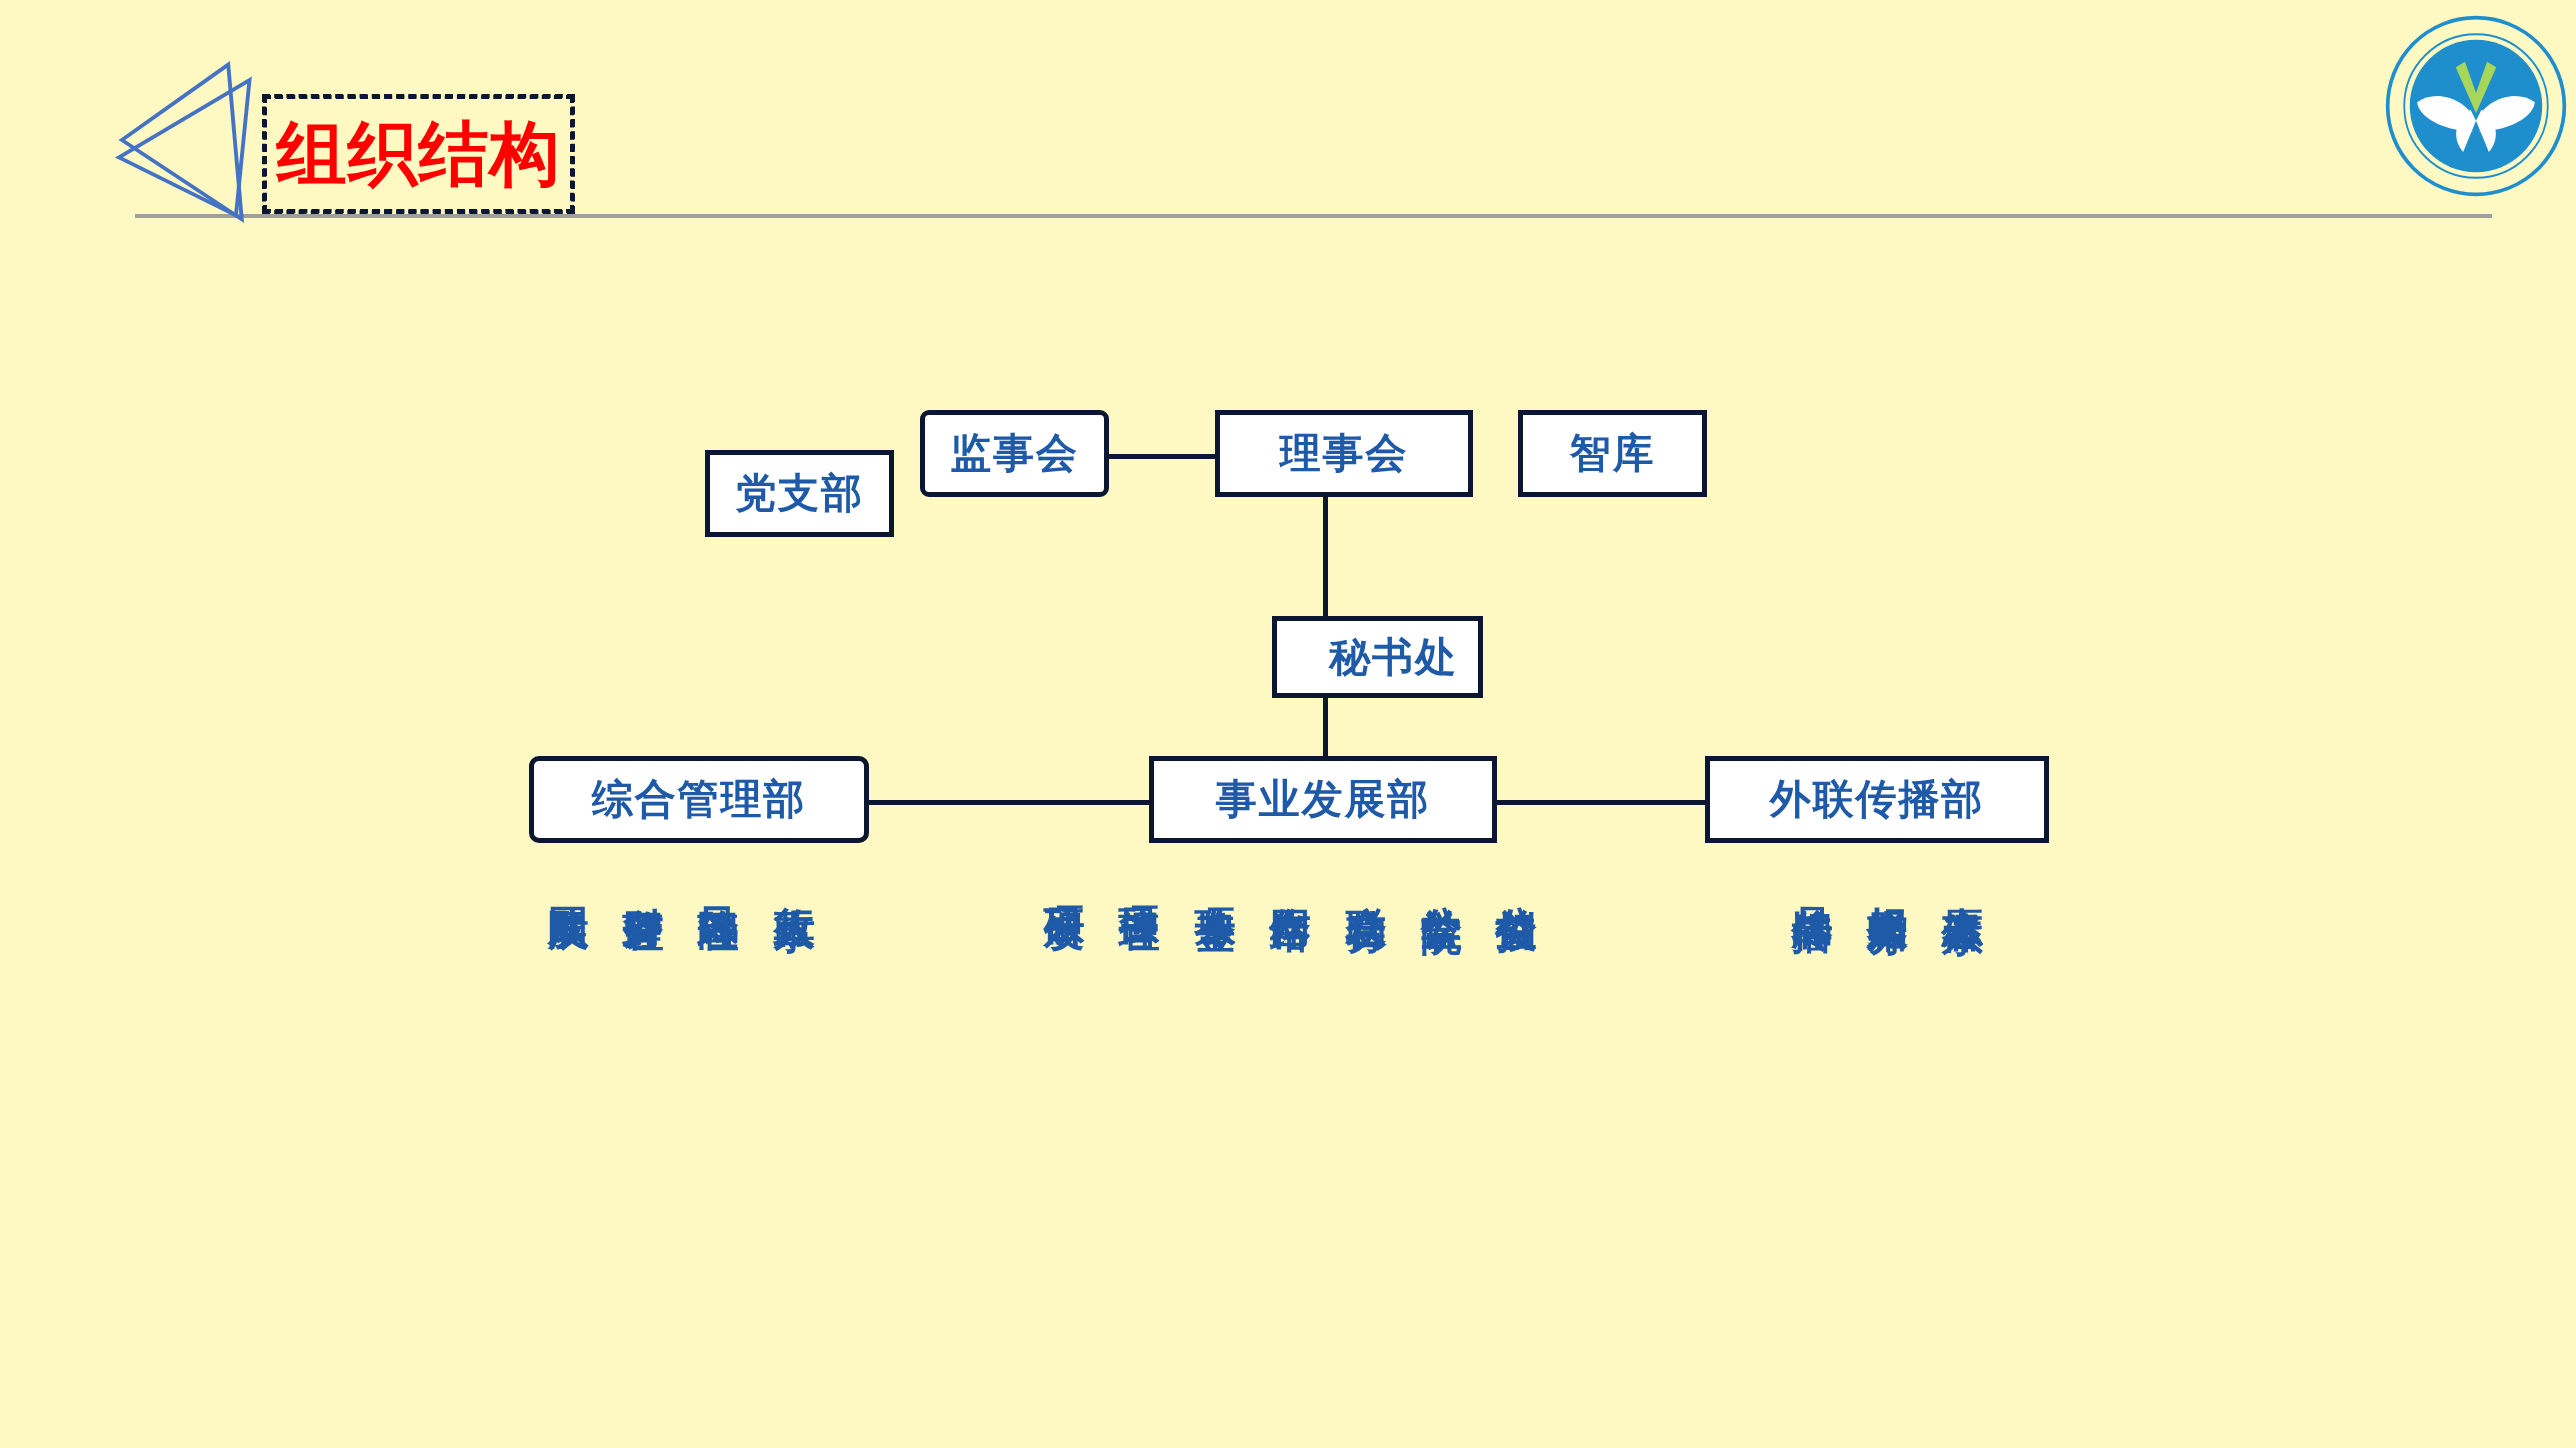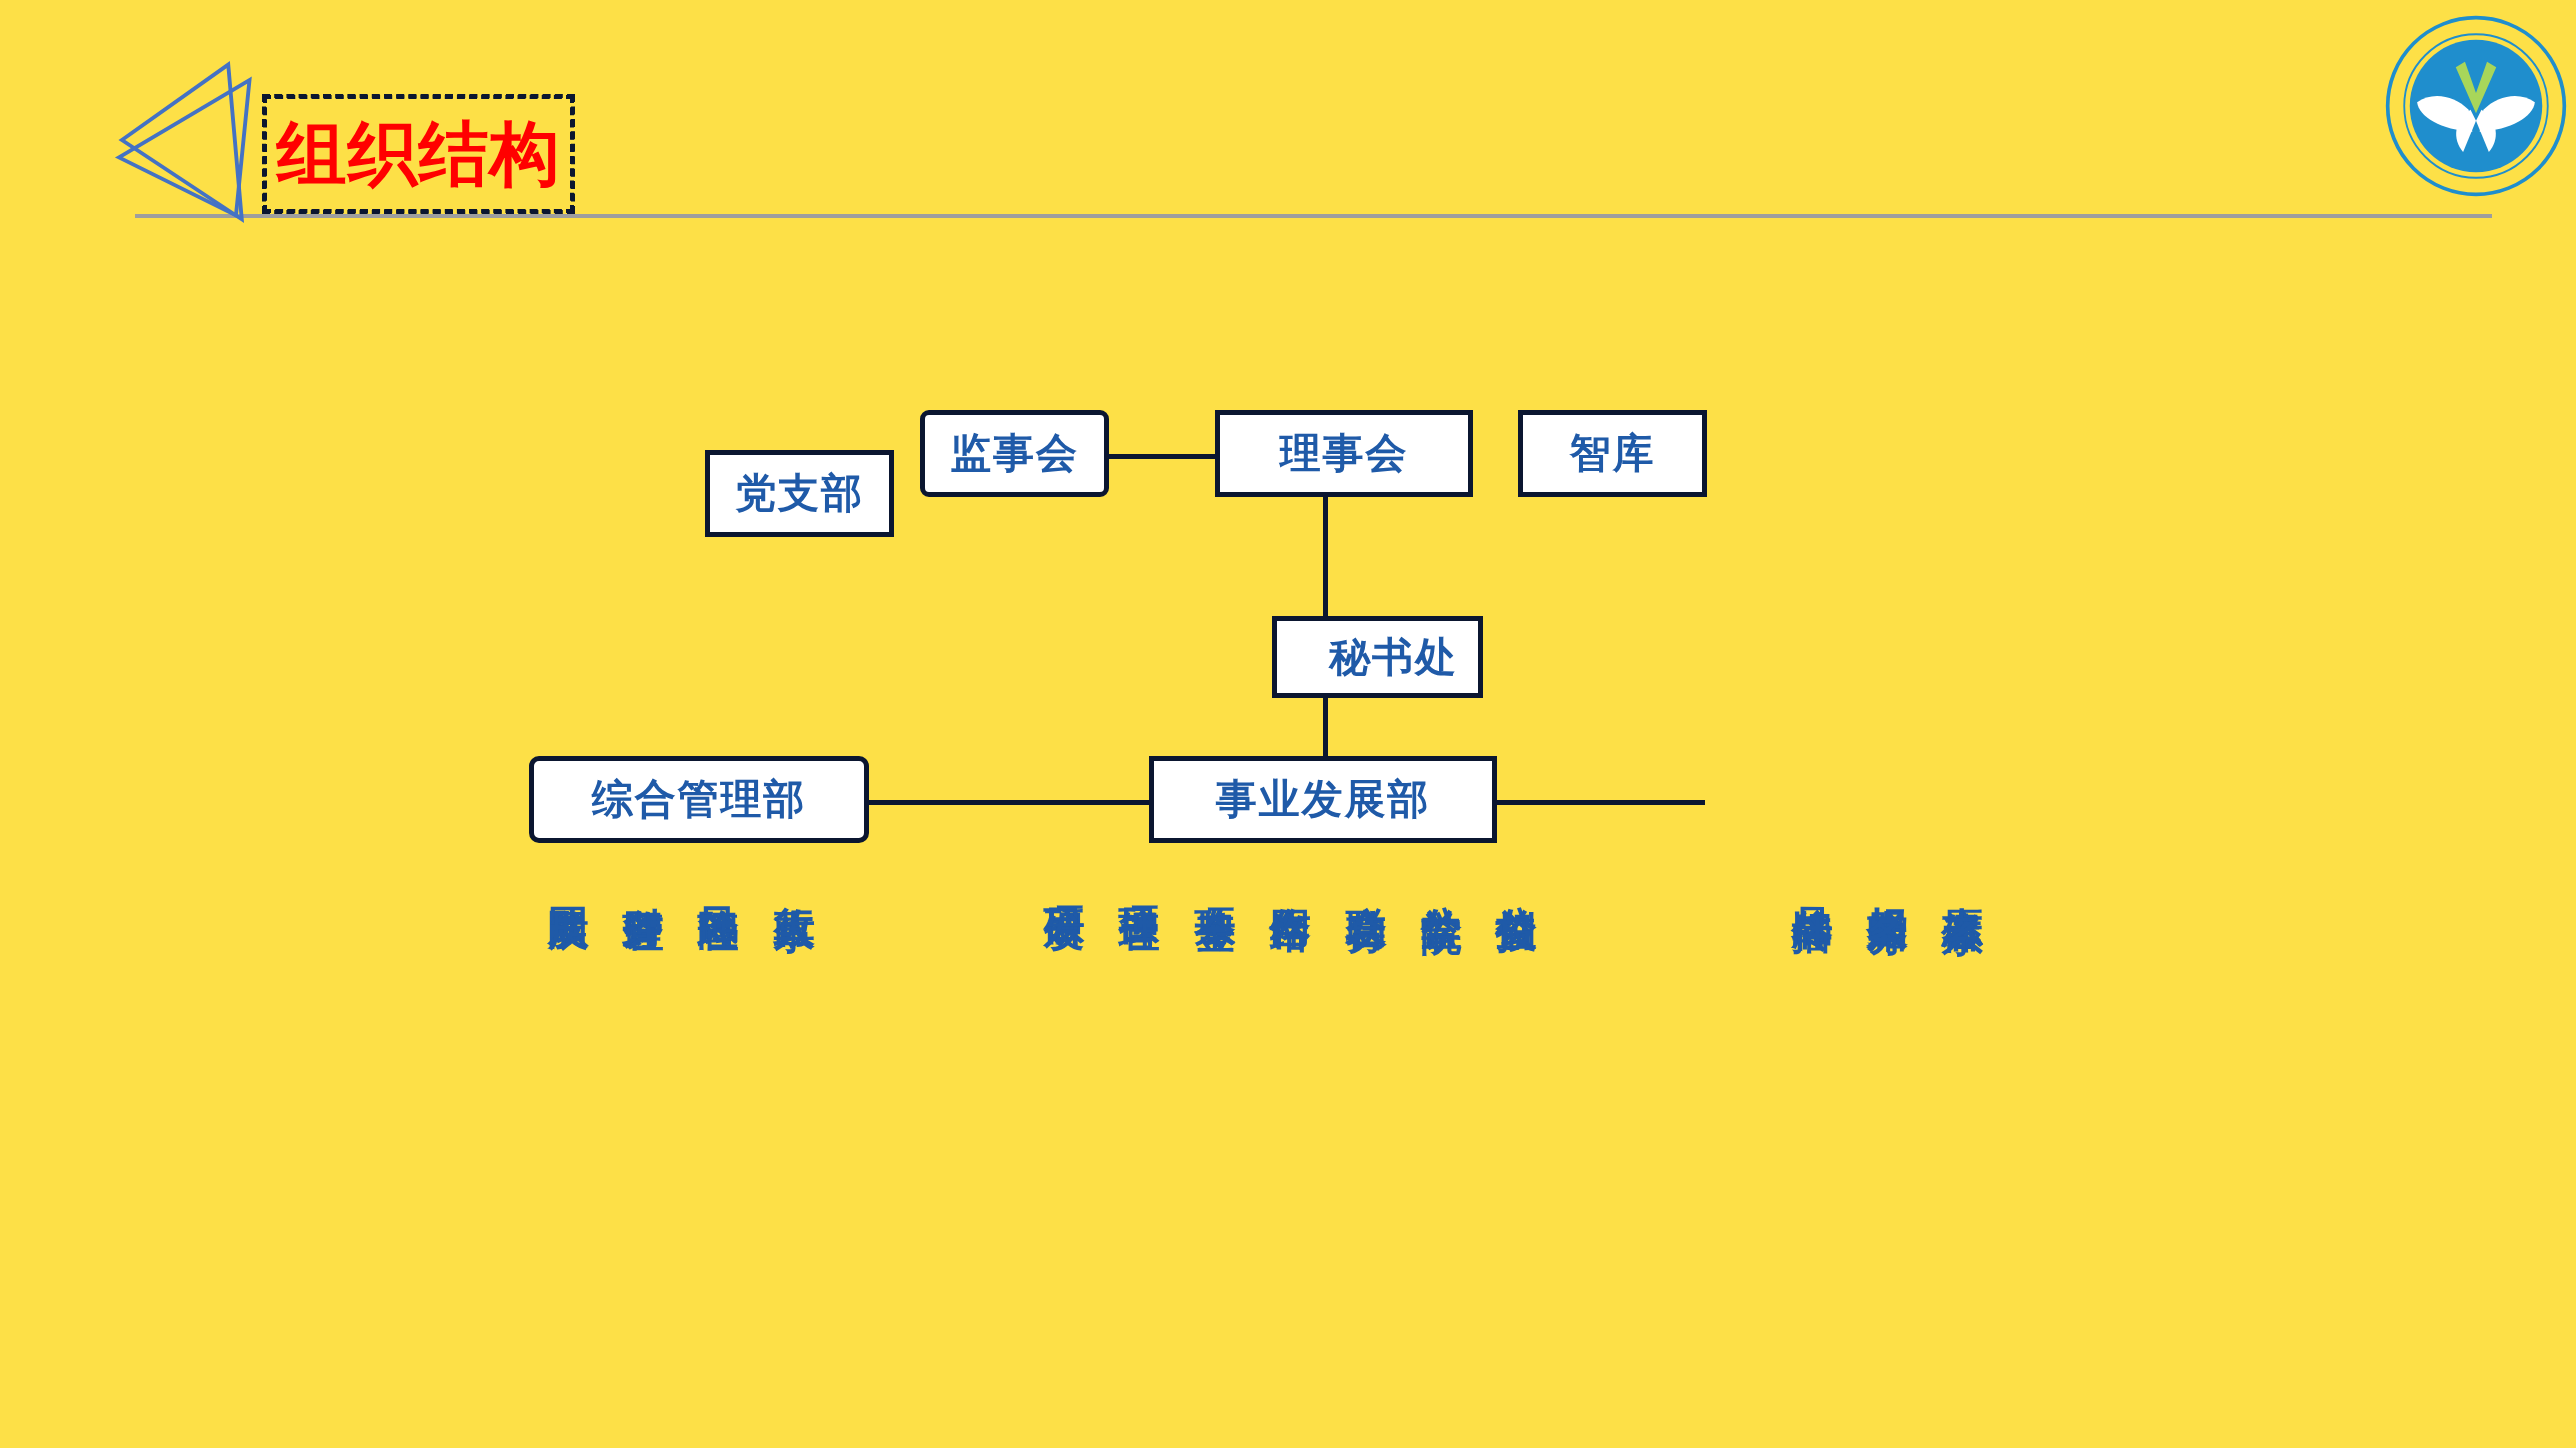--- a/index.html
+++ b/index.html
@@ -9,21 +9,21 @@
     background: #ffffff;
   }
   body {
     font-family: "DejaVu Sans", "Liberation Sans", sans-serif;
   }
 
   #slide {
     position: relative;
     width: 2576px;
     height: 1449px;
-    background: #fde047;
+    background: #fef9c3;
     overflow: hidden;
   }
 
   
   #header-rule {
     position: absolute;
     left: 135px;
     top: 214px;
     width: 2357px;
     height: 3.9px;
@@ -183,20 +183,21 @@
   <div class="node" style="left:1215px; top:410px; width:258px; height:87px;">理事会</div>
 
   <div class="node" style="left:1486px; top:410px; width:189px; height:87px;margin-left:32px;">智库</div>
 
   <div class="node" style="left:1272px; top:616px; width:211px; height:82px;padding-left:32px;">秘书处</div>
 
   <div class="node" style="left:529px; top:756px; width:340px; height:87px;border-radius:10px;">综合管理部</div>
 
   <div class="node" style="left:1149px; top:756px; width:348px; height:87px;">事业发展部</div>
 
+  <div class="node" style="left:1705px; top:756px; width:344px; height:87px;">外联传播部</div>
 
   <div class="subitem" style="left:773px; top:874px;">行政人事</div>
   <div class="subitem" style="left:697px; top:874px;">风险管理</div>
   <div class="subitem" style="left:622px; top:874px;">财务管理</div>
   <div class="subitem" style="left:547px; top:874px;">团队发展</div>
 
   <div class="subitem" style="left:1495px; top:874px;">公益创投</div>
   <div class="subitem" style="left:1420px; top:874px;">公益学院</div>
   <div class="subitem" style="left:1345px; top:874px;">联合劝募</div>
   <div class="subitem" style="left:1269px; top:874px;">合作网络</div>

